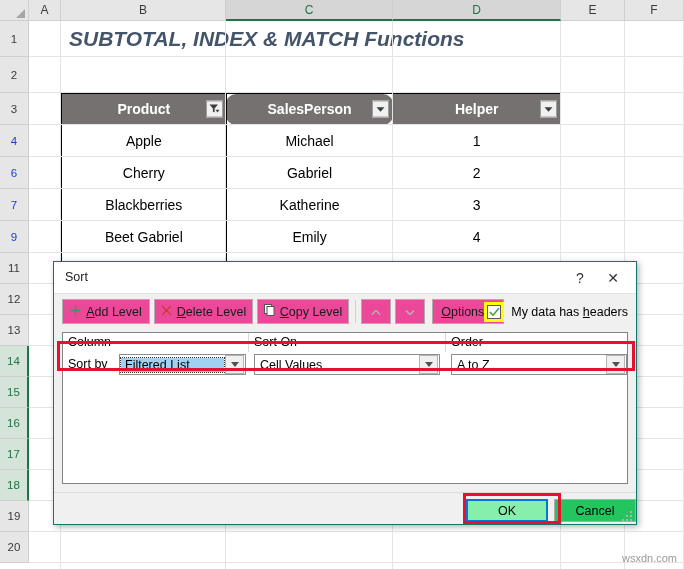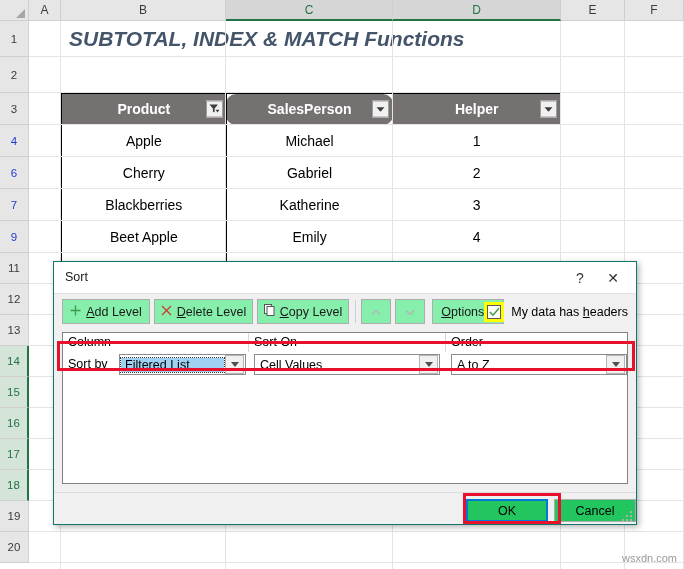--- a/index.html
+++ b/index.html
@@ -87,21 +87,21 @@
   }
   .dlg-title-text { position: absolute; left: 11px; top: 8px; font-size: 12.5px; color: #1a1a1a; }
   .dlg-help { position: absolute; right: 45px; top: 5px; width: 22px; height: 22px;
     font-size: 14px; color: #333; display: flex; align-items: center; justify-content: center; }
   .dlg-close { position: absolute; right: 10px; top: 5px; width: 26px; height: 22px;
     font-size: 14px; color: #333; display: flex; align-items: center; justify-content: center; }
 
   .dlg-toolbar { position: absolute; left: 0; top: 32px; right: 0; height: 36px; }
   .tbtn {
     position: absolute; top: 5px; height: 25px;
-    background: #86efac; border: 1px solid #adadad; color: #1a1a1a;
+    background: #ec4899; border: 1px solid #adadad; color: #1a1a1a;
     font-size: 12.5px; display: flex; align-items: center; justify-content: center; gap: 5px;
     padding: 8px 7px; white-space: nowrap;
   }
   .tbtn.disabled { color: #a8a8a8; }
   .tbtn u { text-decoration: underline; }
   .tb-sep { position: absolute; top: 6px; width: 1px; height: 23px; background: #d0d0d0; }
 
   .chk-wrap {
     position: absolute; top: 6px; right: 8px; height: 23px;
     display: flex; align-items: center; gap: 7px; padding-left: 3px;
@@ -141,21 +141,21 @@
   }
   .caret { width: 0; height: 0; border-left: 4px solid transparent; border-right: 4px solid transparent;
            border-top: 5px solid #505050; }
 
   .dlg-footer-sep { position: absolute; left: 0; right: 0; top: 230px; height: 1px; background: #dcdcdc; }
   .dbtn {
     position: absolute; top: 237px; width: 82px; height: 23px;
     background: #22c55e; border: 1px solid #adadad; font-size: 12.5px;
     display: flex; align-items: center; justify-content: center; color: #000;
   }
-  .dbtn.default { border: 2px solid #0078d7; background: #22c55e; }
+  .dbtn.default { border: 2px solid #0078d7; background: #86efac; }
   .resize-grip { position: absolute; right: 3px; bottom: 2px; width: 11px; height: 11px; }
 
   
   .redbox { position: absolute; border: 3px solid #e8112d; pointer-events: none; }
 
   .watermark {
     position: absolute; right: 7px; bottom: 5px;
     font-size: 11px; color: #9a9a9a; font-family: "Liberation Sans", sans-serif;
   }
 </style>
@@ -231,21 +231,21 @@
               <td class="xcell">Cherry</td>
               <td class="xcell">Gabriel</td>
               <td class="xcell">2</td>
             </tr>
             <tr>
               <td class="xcell">Blackberries</td>
               <td class="xcell">Katherine</td>
               <td class="xcell">3</td>
             </tr>
             <tr>
-              <td class="xcell">Beet Apple</td>
+              <td class="xcell">Beet Gabriel</td>
               <td class="xcell">Emily</td>
               <td class="xcell">4</td>
             </tr>
             <tr>
               <td class="xcell">Blackberries</td>
               <td class="xcell">John</td>
               <td class="xcell">5</td>
             </tr>
           </tbody>
       </table>

